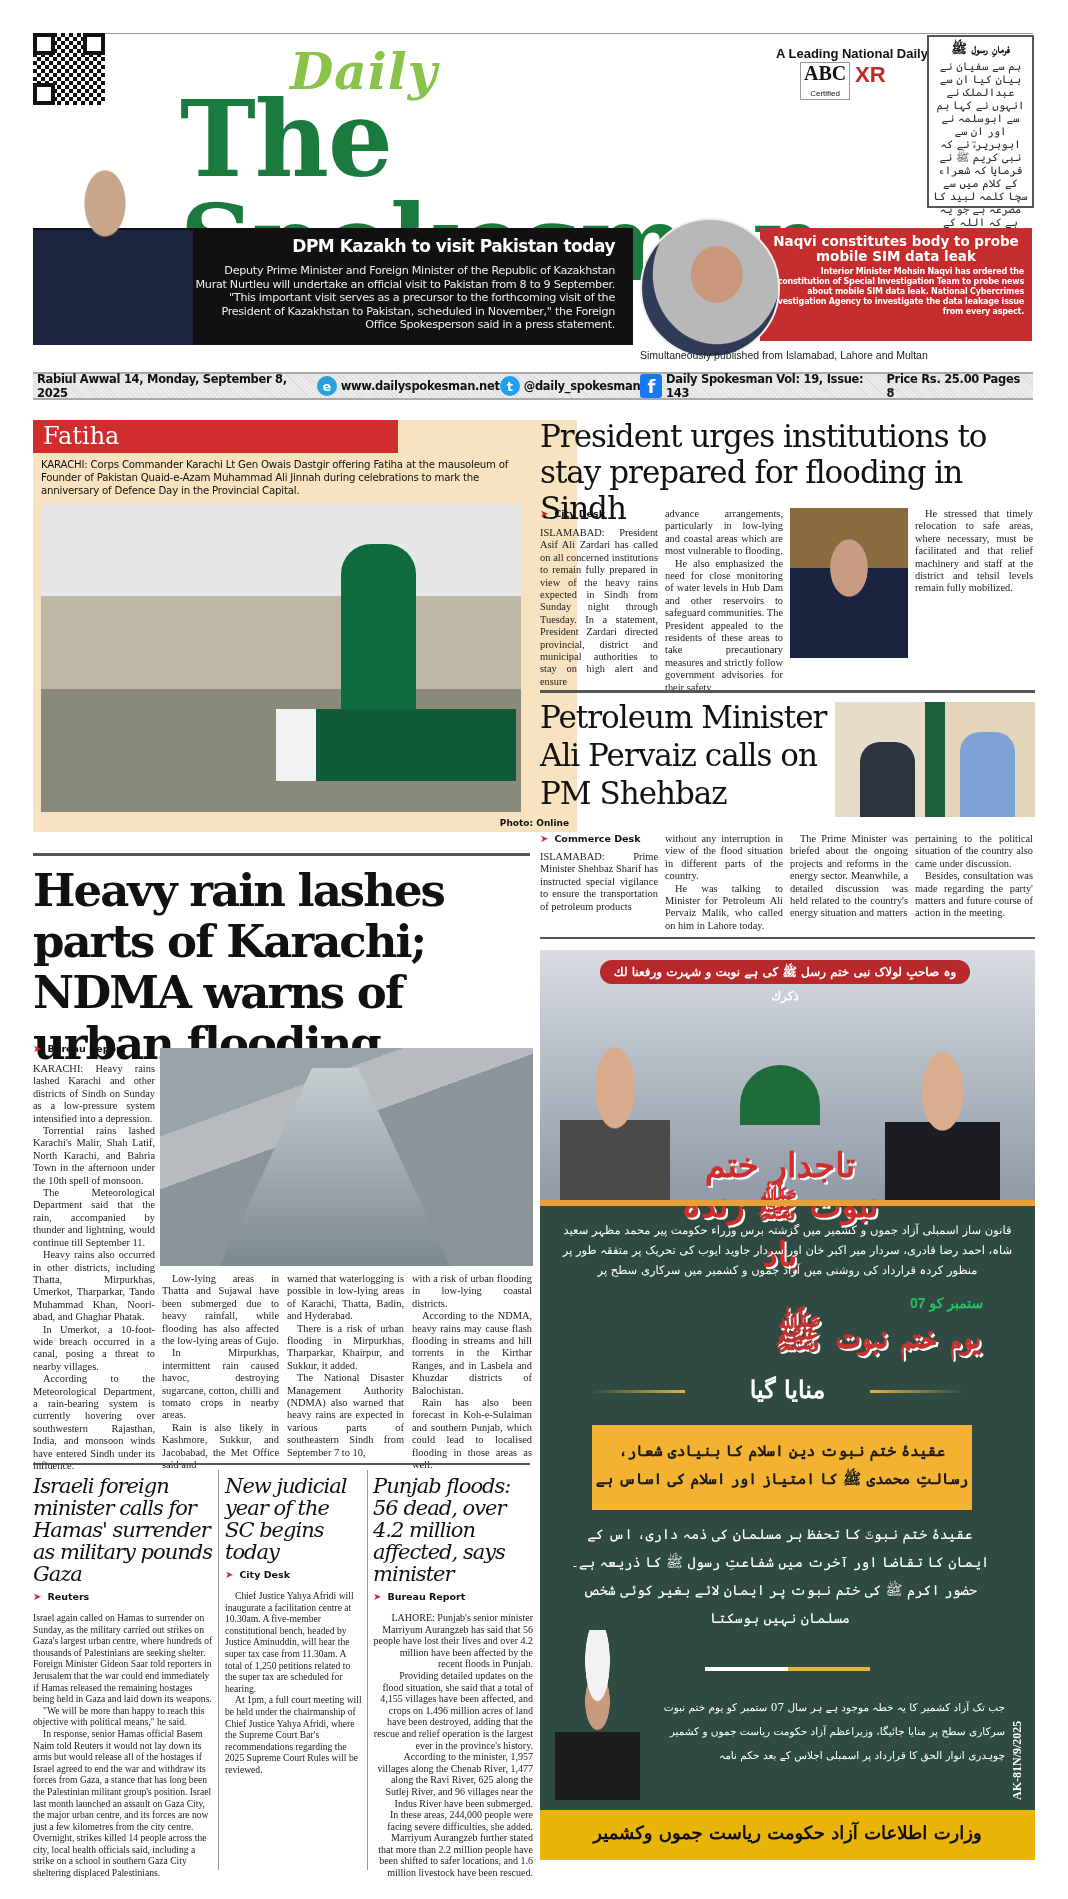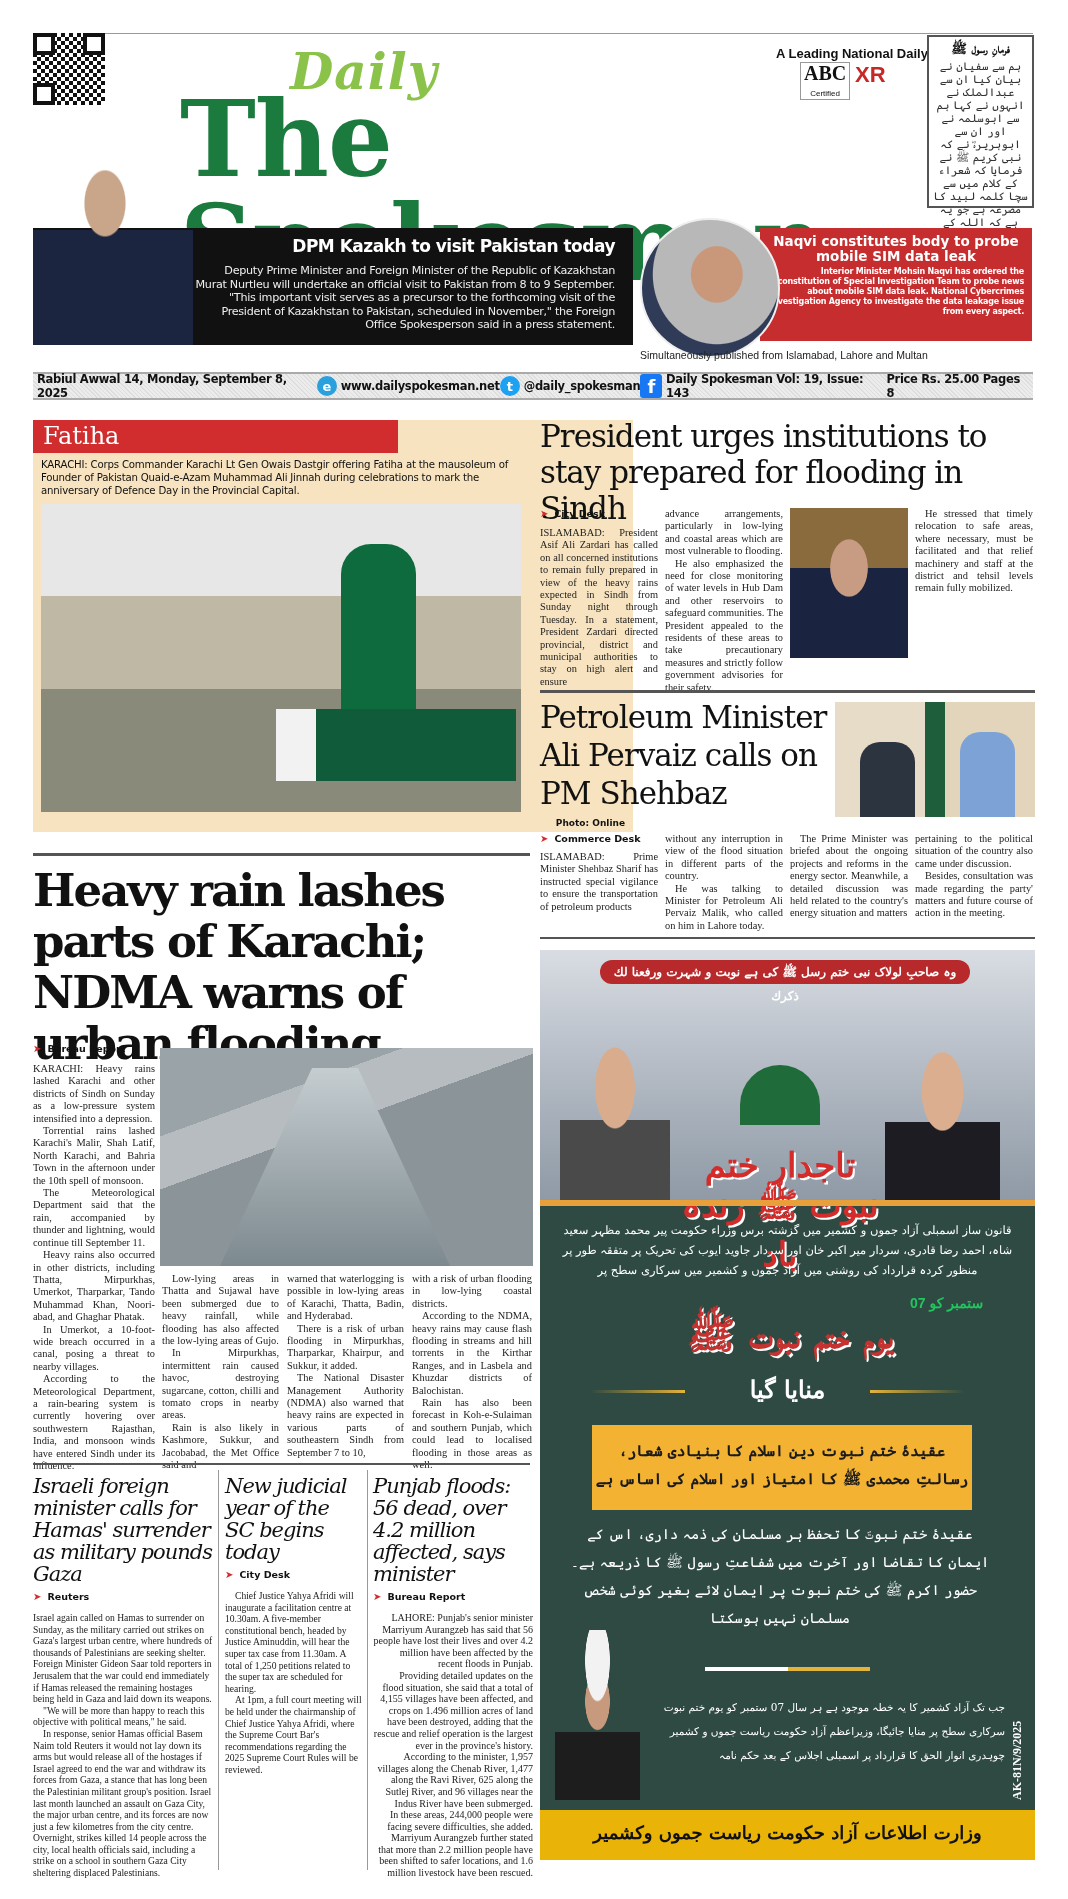--- a/index.html
+++ b/index.html
@@ -30,21 +30,21 @@
   .naqvi h3{font-family:"DejaVu Sans",sans-serif;font-size:13.5px;line-height:15px;font-weight:bold}
   .naqvi p{font-family:"DejaVu Sans",sans-serif;font-size:8px;line-height:10px;font-weight:bold;text-align:right;margin-top:3px;letter-spacing:-0.2px}
   .simul{left:640px;top:349px;width:392px;text-align:left;font-family:"Liberation Sans",sans-serif;font-size:10.5px;color:#222}
   .dateline{left:33px;top:372px;width:1000px;height:28px;background:repeating-linear-gradient(45deg,#ddd 0 1px,#ececec 1px 3px);border-top:2px solid #aaa;border-bottom:2px solid #aaa;display:flex;align-items:center;justify-content:space-between;padding:0 4px;font-family:"DejaVu Sans",sans-serif;font-weight:bold;font-size:11.5px;letter-spacing:-0.3px}
   .dateline .it{display:flex;align-items:center;gap:4px}
   .ic{display:inline-flex;align-items:center;justify-content:center;width:20px;height:20px;border-radius:50%;color:#fff;font-weight:bold;font-size:13px}
   .ic.ie{background:#2aa0dd}
   .ic.tw{background:#1da1f2}
   .ic.fb{background:#1877f2;border-radius:3px;width:22px;height:24px;font-size:18px}
   
-  .fatiha{left:33px;top:420px;width:600px;height:412px;background:#f7e3bf}
+  .fatiha{left:33px;top:420px;width:544px;height:412px;background:#f7e3bf}
   .fatiha .band{position:absolute;left:0;top:0;width:365px;height:33px;background:#d12d2f;color:#fff;font-family:"DejaVu Serif",serif;font-size:24px;padding:2px 10px}
   .fatiha .cap{position:absolute;left:8px;top:38px;width:480px;font-family:"DejaVu Sans",sans-serif;font-size:10.2px;line-height:13px;letter-spacing:-0.2px}
   .fatiha .img{position:absolute;left:8px;top:84px;width:480px;height:308px;background:linear-gradient(180deg,#e7e7e7 0 30%,#bfb8a5 30% 60%,#8a8a7a 60%)}
   .fatiha .img .flag{position:absolute;left:235px;top:205px;width:240px;height:72px;background:#0f5b3a}
   .fatiha .img .flag::before{content:"";position:absolute;left:0;top:0;width:40px;height:100%;background:#f2f2f2}
   .fatiha .img .man{position:absolute;left:300px;top:40px;width:75px;height:170px;background:#0d6b3d;border-radius:30px 30px 0 0}
   .fatiha .credit{position:absolute;right:8px;bottom:4px;font-family:"DejaVu Sans",sans-serif;font-size:9px;font-weight:bold}
   .rule{height:3px;background:#555}
   
   .pres h1{position:absolute;left:540px;top:418px;width:495px;font-family:"DejaVu Serif",serif;font-weight:normal;font-size:31px;line-height:36px;letter-spacing:-1px}
@@ -69,21 +69,21 @@
   .ad{left:540px;top:950px;width:495px;height:910px;background:#2e4a43;overflow:hidden}
   .ad .top{position:absolute;left:0;top:0;width:100%;height:250px;background:linear-gradient(180deg,#d9dde3 0,#b9c0c9 40%,#8f9aa6 100%)}
   .ad .ribbon{position:absolute;left:60px;top:10px;width:370px;height:24px;background:#b7292b;border-radius:12px;color:#fff;font-size:12px;direction:rtl;text-align:center;line-height:24px;font-weight:bold}
   .ad .dome{position:absolute;left:200px;top:115px;width:80px;height:60px;background:#1f6b3a;border-radius:40px 40px 0 0}
   .ad .man1{position:absolute;left:20px;top:90px;width:110px;height:160px;background:radial-gradient(ellipse at 50% 30%,#d8ac8c 0 25%,transparent 26%),linear-gradient(180deg,transparent 0 50%,#4a4a4a 50%)}
   .ad .man2{position:absolute;left:345px;top:95px;width:115px;height:155px;background:radial-gradient(ellipse at 50% 30%,#dcae90 0 25%,transparent 26%),linear-gradient(180deg,transparent 0 50%,#1c1c22 50%)}
   .ad .title-ur{position:absolute;left:130px;top:195px;width:220px;text-align:center;color:#d42b2b;font-size:34px;font-weight:bold;direction:rtl;text-shadow:2px 2px 0 #fff}
   .ad .orange{position:absolute;left:0;top:250px;width:100%;height:6px;background:#e8a03a}
   .ad .para{position:absolute;left:20px;top:270px;width:455px;color:#fff;font-size:11.5px;line-height:20px;direction:rtl;text-align:center}
   .ad .date{position:absolute;left:370px;top:345px;color:#22c55e;font-size:14px;font-family:"Liberation Sans",sans-serif;font-weight:bold}
-  .ad .yaum{position:absolute;left:60px;top:360px;width:380px;color:#c6322f;font-size:40px;font-weight:bold;direction:rtl;text-align:center;text-shadow:2px 2px 0 #fff}
+  .ad .yaum{position:absolute;left:60px;top:360px;width:380px;color:#c6322f;font-size:40px;font-weight:bold;direction:rtl;text-shadow:2px 2px 0 #fff}
   .ad .manaya{position:absolute;left:0;top:425px;width:100%;color:#fff;font-size:24px;font-weight:bold;direction:rtl;text-align:center}
   .ad .gline{position:absolute;top:440px;height:3px;width:95px;background:linear-gradient(90deg,transparent,#e4b33b)}
   .ad .ybox{position:absolute;left:52px;top:475px;width:380px;height:85px;background:#f3b232;color:#1b1b1b;font-size:15px;font-weight:bold;direction:rtl;text-align:center;line-height:28px;padding-top:12px}
   .ad .para2{position:absolute;left:25px;top:570px;width:430px;color:#fff;font-size:14px;line-height:28px;direction:rtl;text-align:center}
   .ad .sep{position:absolute;left:165px;top:717px;width:165px;height:4px;background:linear-gradient(90deg,#fff 0 50%,#e4b33b 50%)}
   .ad .cleric{position:absolute;left:15px;top:680px;width:85px;height:170px;background:radial-gradient(ellipse at 50% 18%,#f2f2f2 0 20%,transparent 21%),radial-gradient(ellipse at 50% 42%,#c89a7d 0 20%,transparent 21%),linear-gradient(180deg,transparent 0 60%,#1d1d1d 60%)}
   .ad .para3{position:absolute;left:110px;top:745px;width:355px;color:#fff;font-size:10.5px;line-height:24px;direction:rtl;text-align:right}
   .ad .code{position:absolute;left:470px;top:690px;color:#fff;font-family:"Liberation Serif",serif;font-weight:bold;font-size:12px;transform:rotate(-90deg);transform-origin:left top;white-space:nowrap;top:850px}
   .ad .foot{position:absolute;left:0;top:860px;width:100%;height:50px;background:#eab308;color:#111;font-size:18px;font-weight:bold;direction:rtl;text-align:center;line-height:46px}
 </style>

